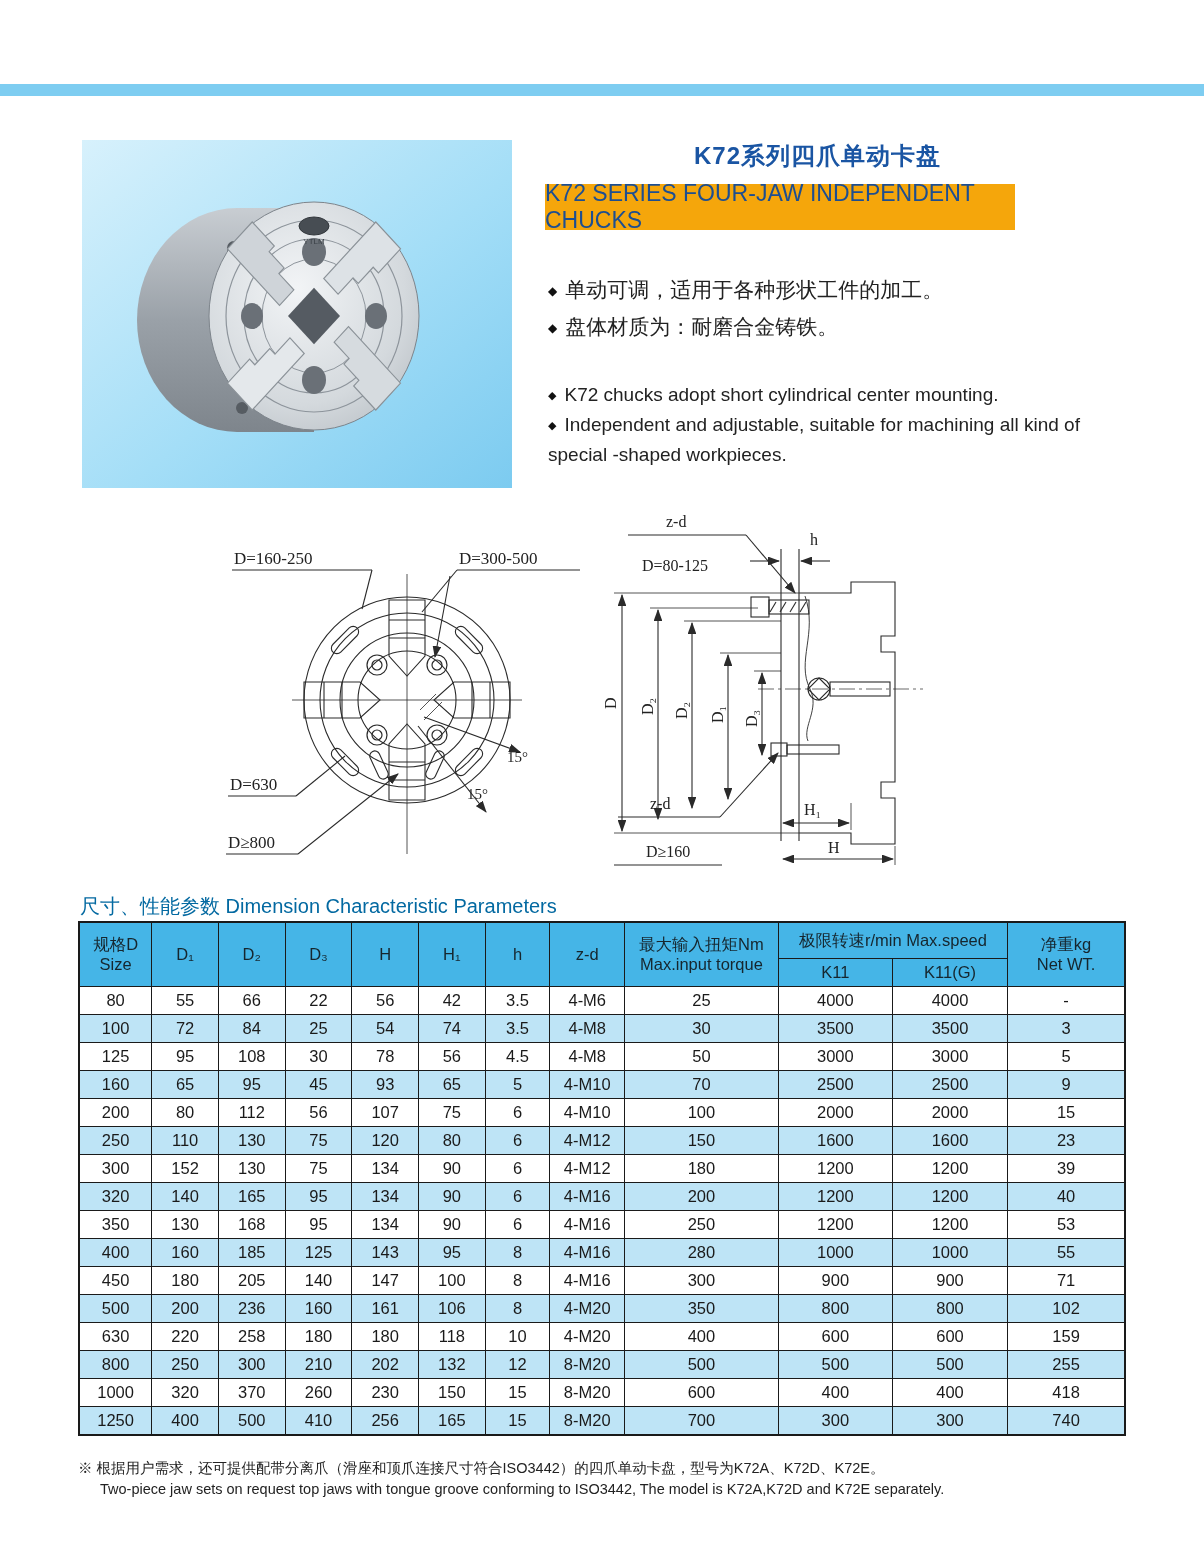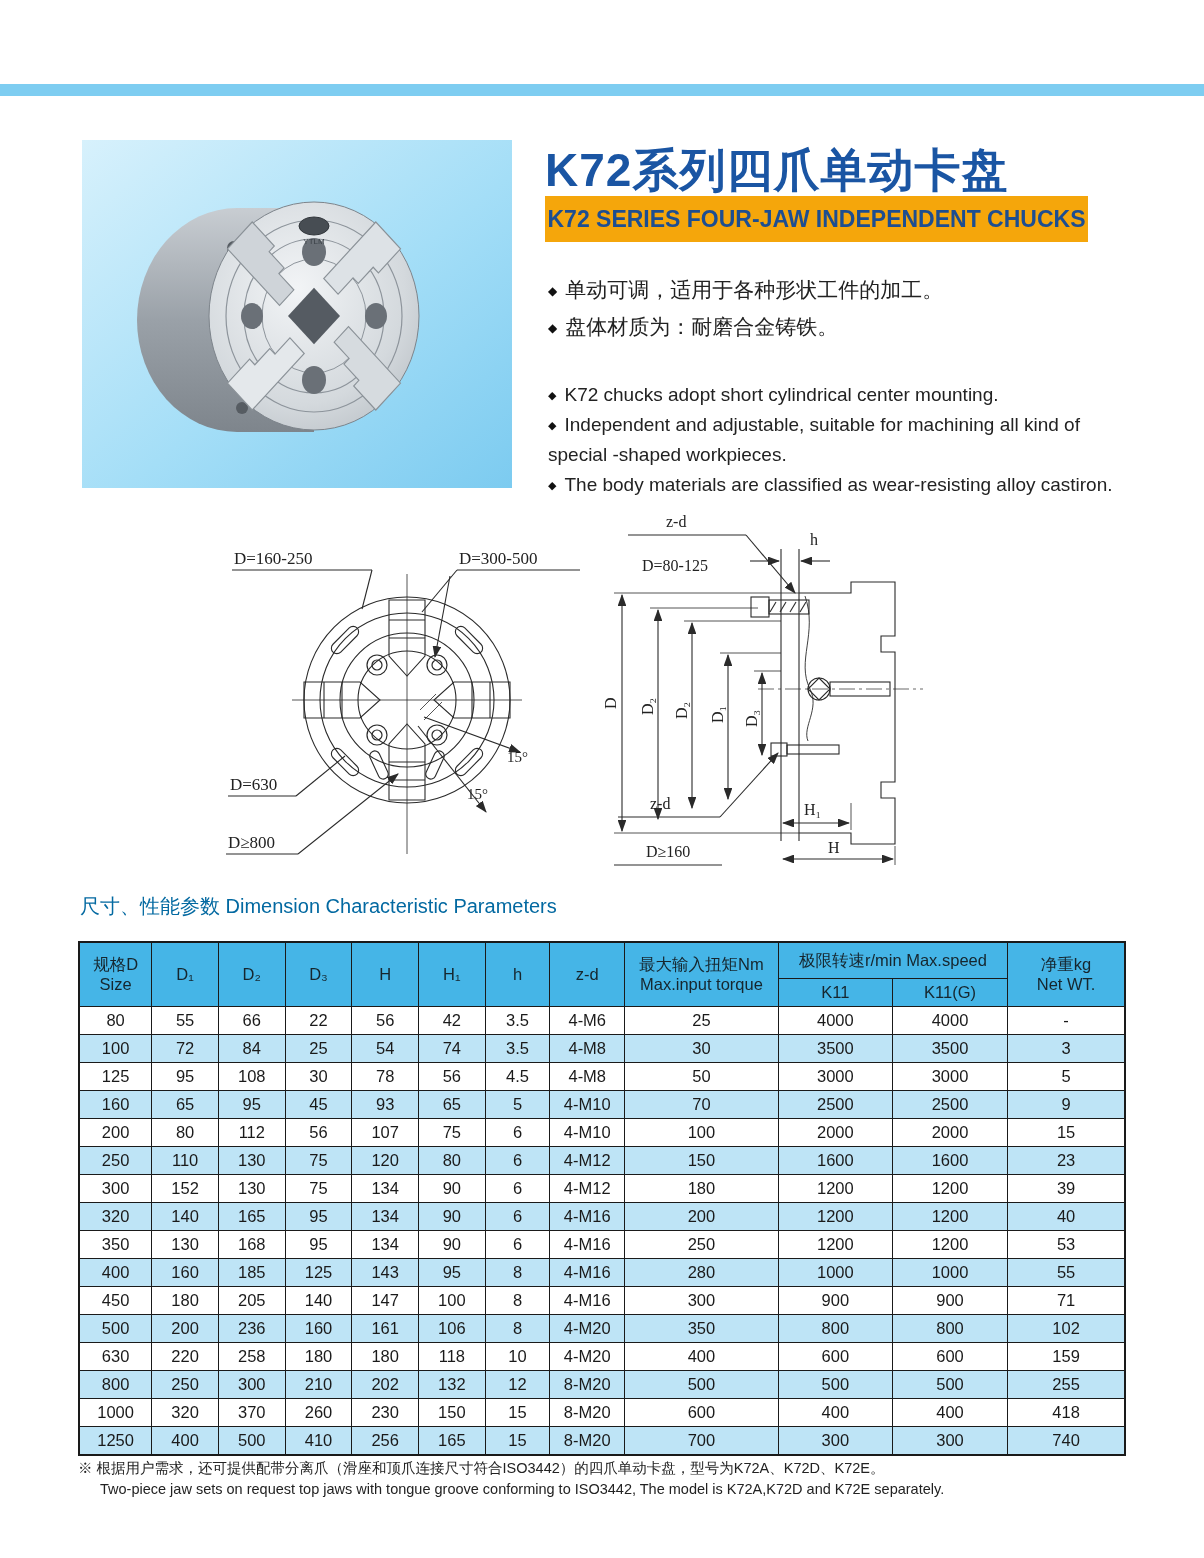--- a/index.html
+++ b/index.html
@@ -5,36 +5,36 @@
 <style>
   html,body{margin:0;padding:0;background:#ffffff;}
   #page{position:relative;width:1204px;height:1558px;background:#ffffff;overflow:hidden;
         font-family:"Liberation Sans",sans-serif;color:#1a1a1a;}
   .topbar{position:absolute;left:0;top:84px;width:1204px;height:12px;background:#7ECDF1;}
 
   
   .photo{position:absolute;left:82px;top:140px;width:430px;height:348px;}
 
   
-  .title{position:absolute;left:545px;top:140px;width:545px;font-size:46px;font-weight:700;color:#1A55A3;letter-spacing:1px;}
-  .banner{position:absolute;left:545px;top:196px;width:543px;height:46px;background:#F5A60B;
-          display:flex;align-items:center;justify-content:center;font-size:23px;font-weight:700;color:#1D4E91;}
+  .title{position:absolute;left:545px;top:140px;width:545px;font-size:24px;font-weight:700;color:#1A55A3;letter-spacing:1px;text-align:center;}
+  .banner{position:absolute;left:545px;top:184px;width:470px;height:46px;background:#F5A60B;
+          display:flex;align-items:center;justify-content:center;font-size:23px;font-weight:400;color:#1D4E91;}
   .feat-cn{position:absolute;left:548px;top:272px;width:560px;font-size:21px;line-height:35px;color:#222;}
   .feat-en{position:absolute;left:548px;top:366px;width:585px;font-size:19px;line-height:30px;color:#222;margin-top:14px;}
   .feat-item .dia{font-size:12px;vertical-align:2px;margin-right:8px;color:#111;}
   .feat-en .feat-item .dia{font-size:11px;}
 
   
   .diag-left{position:absolute;left:212px;top:512px;}
   .diag-right{position:absolute;left:598px;top:503px;}
   .cad{font-family:"Liberation Serif",serif;fill:#222;}
 
   
   .sec-title{position:absolute;left:80px;top:893px;font-size:20px;color:#0369a1;}
-  .tblwrap{position:absolute;left:78px;top:921px;margin-top:20px;}
+  .tblwrap{position:absolute;left:78px;top:921px;}
   table.ptable{border-collapse:collapse;table-layout:fixed;width:1048px;border:2.5px solid #1a1a1a;
                font-size:16.5px;color:#1a1a1a;}
   table.ptable th,table.ptable td{border:1.6px solid #1a1a1a;text-align:center;padding:0;overflow:hidden;}
   table.ptable thead th{background:#45B5E7;font-weight:400;color:#16262e;line-height:1.2;}
   table.ptable thead tr:first-child th{height:35px;}
   table.ptable thead tr:last-child th{height:27px;}
   table.ptable tbody td{height:27px;}
   table.ptable tbody tr:nth-child(even) td{background:#BEE4F6;}
   .hdr2{display:block;}
 
@@ -101,21 +101,20 @@
   </div>
 
   <div class="feat-cn">
     <div class="feat-item"><span class="dia">◆</span><span>单动可调，适用于各种形状工件的加工。</span></div>
     <div class="feat-item"><span class="dia">◆</span><span>盘体材质为：耐磨合金铸铁。</span></div>
   </div>
 
   <div class="feat-en">
     <div class="feat-item"><span class="dia">◆</span><span>K72 chucks adopt short cylindrical center mounting.</span></div>
     <div class="feat-item"><span class="dia">◆</span><span>Independent and adjustable, suitable for machining all kind of special -shaped workpieces.</span></div>
-    <div class="feat-item"><span class="dia">◆</span><span>The body materials are classified as  wear-resisting alloy castiron.</span></div>
   </div>
 
   <svg class="diag-left" width="390" height="372" viewBox="0 0 390 372">
     <defs>
       <marker id="arr" markerWidth="11" markerHeight="8" refX="10" refY="4" orient="auto">
         <path d="M0,0 L11,4 L0,8 Z" fill="#2a2a2a"></path>
       </marker>
     </defs>
     <g stroke="#2a2a2a" stroke-width="1.1" fill="none">
       <circle cx="195" cy="188" r="103"></circle>

